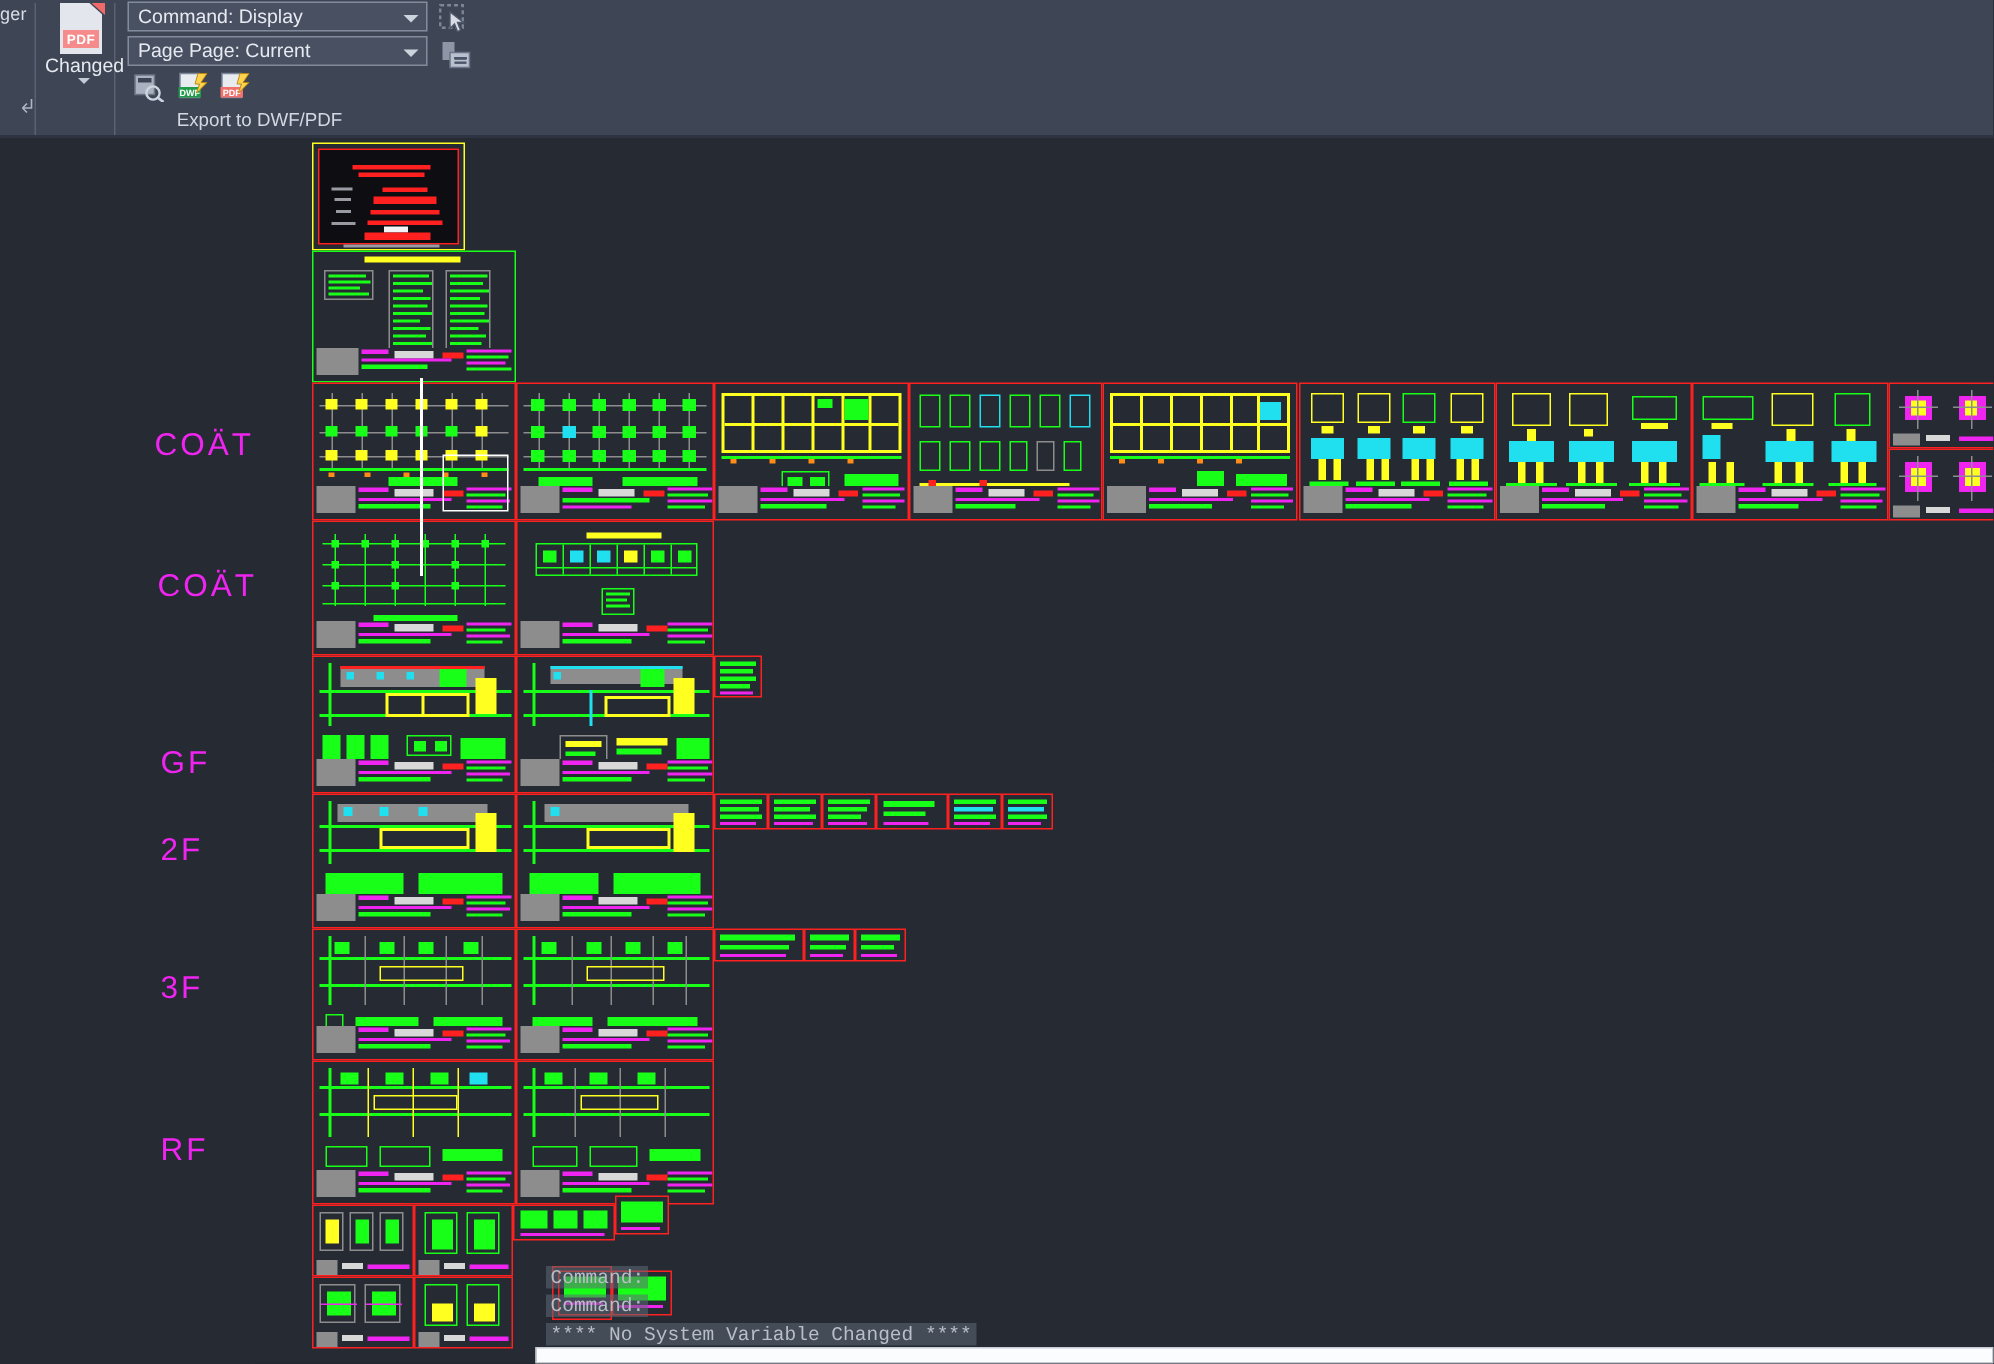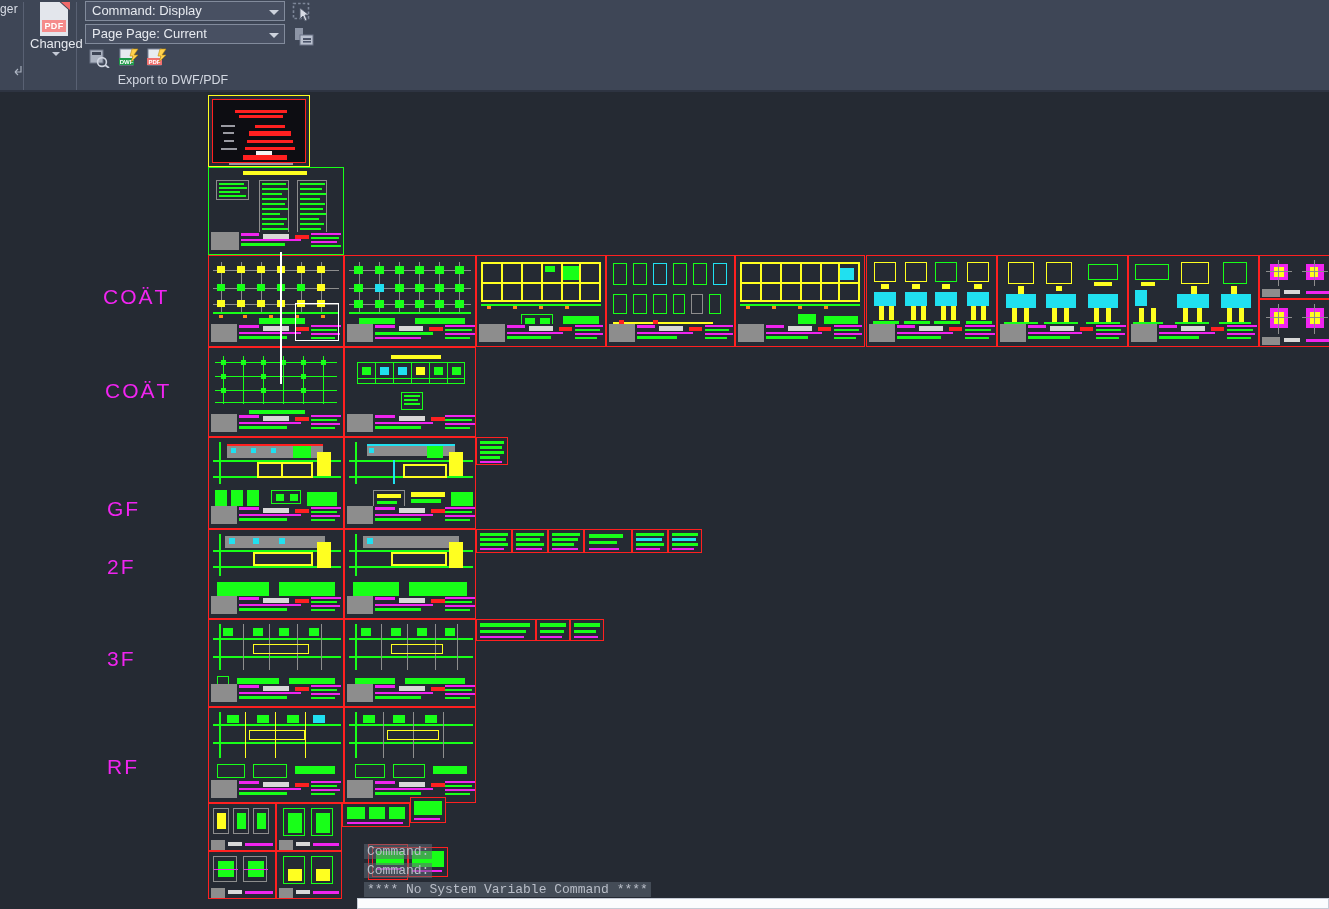--- a/index.html
+++ b/index.html
@@ -1103,17 +1103,17 @@
     </div>
 
     <div class="sel-box" style="left:295px; top:211px; width:44px; height:38px;"></div>
     <div class="sel-box" style="left:280px; top:160px; width:1px; height:132px;"></div>
     <div class="sel-box2" style="left:368px; top:752px; width:40px; height:36px;"></div>
   </div>
 
   <div id="cmd-area">
     <div class="cmd-line" style="left:364px; top:5px;">Command:</div>
     <div class="cmd-line" style="left:364px; top:24px;">Command:</div>
-    <div class="cmd-line" style="left:364px; top:43px;">**** No System Variable Command ****</div>
+    <div class="cmd-line" style="left:364px; top:43px;">**** No System Variable Changed ****</div>
     <div id="cmd-input" title=""></div>
   </div>
 
 </div>
 
 </body></html>

